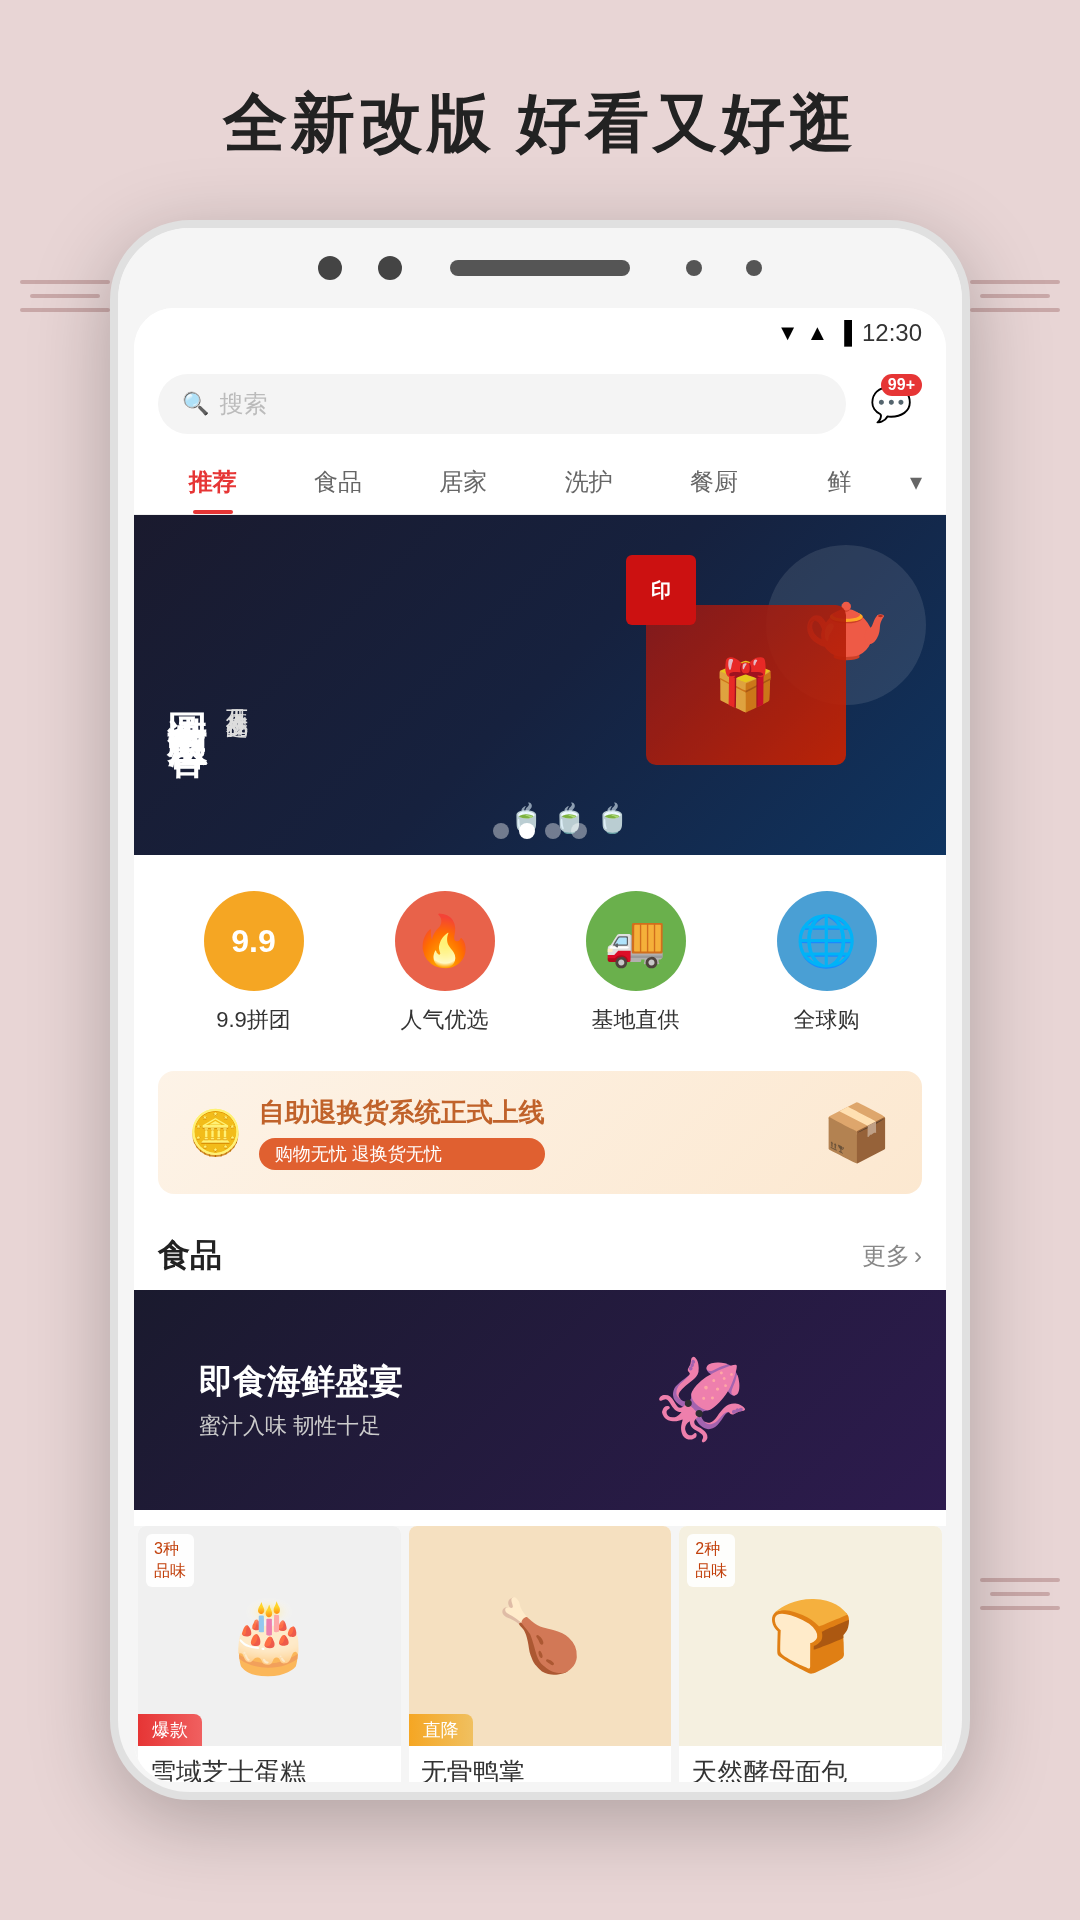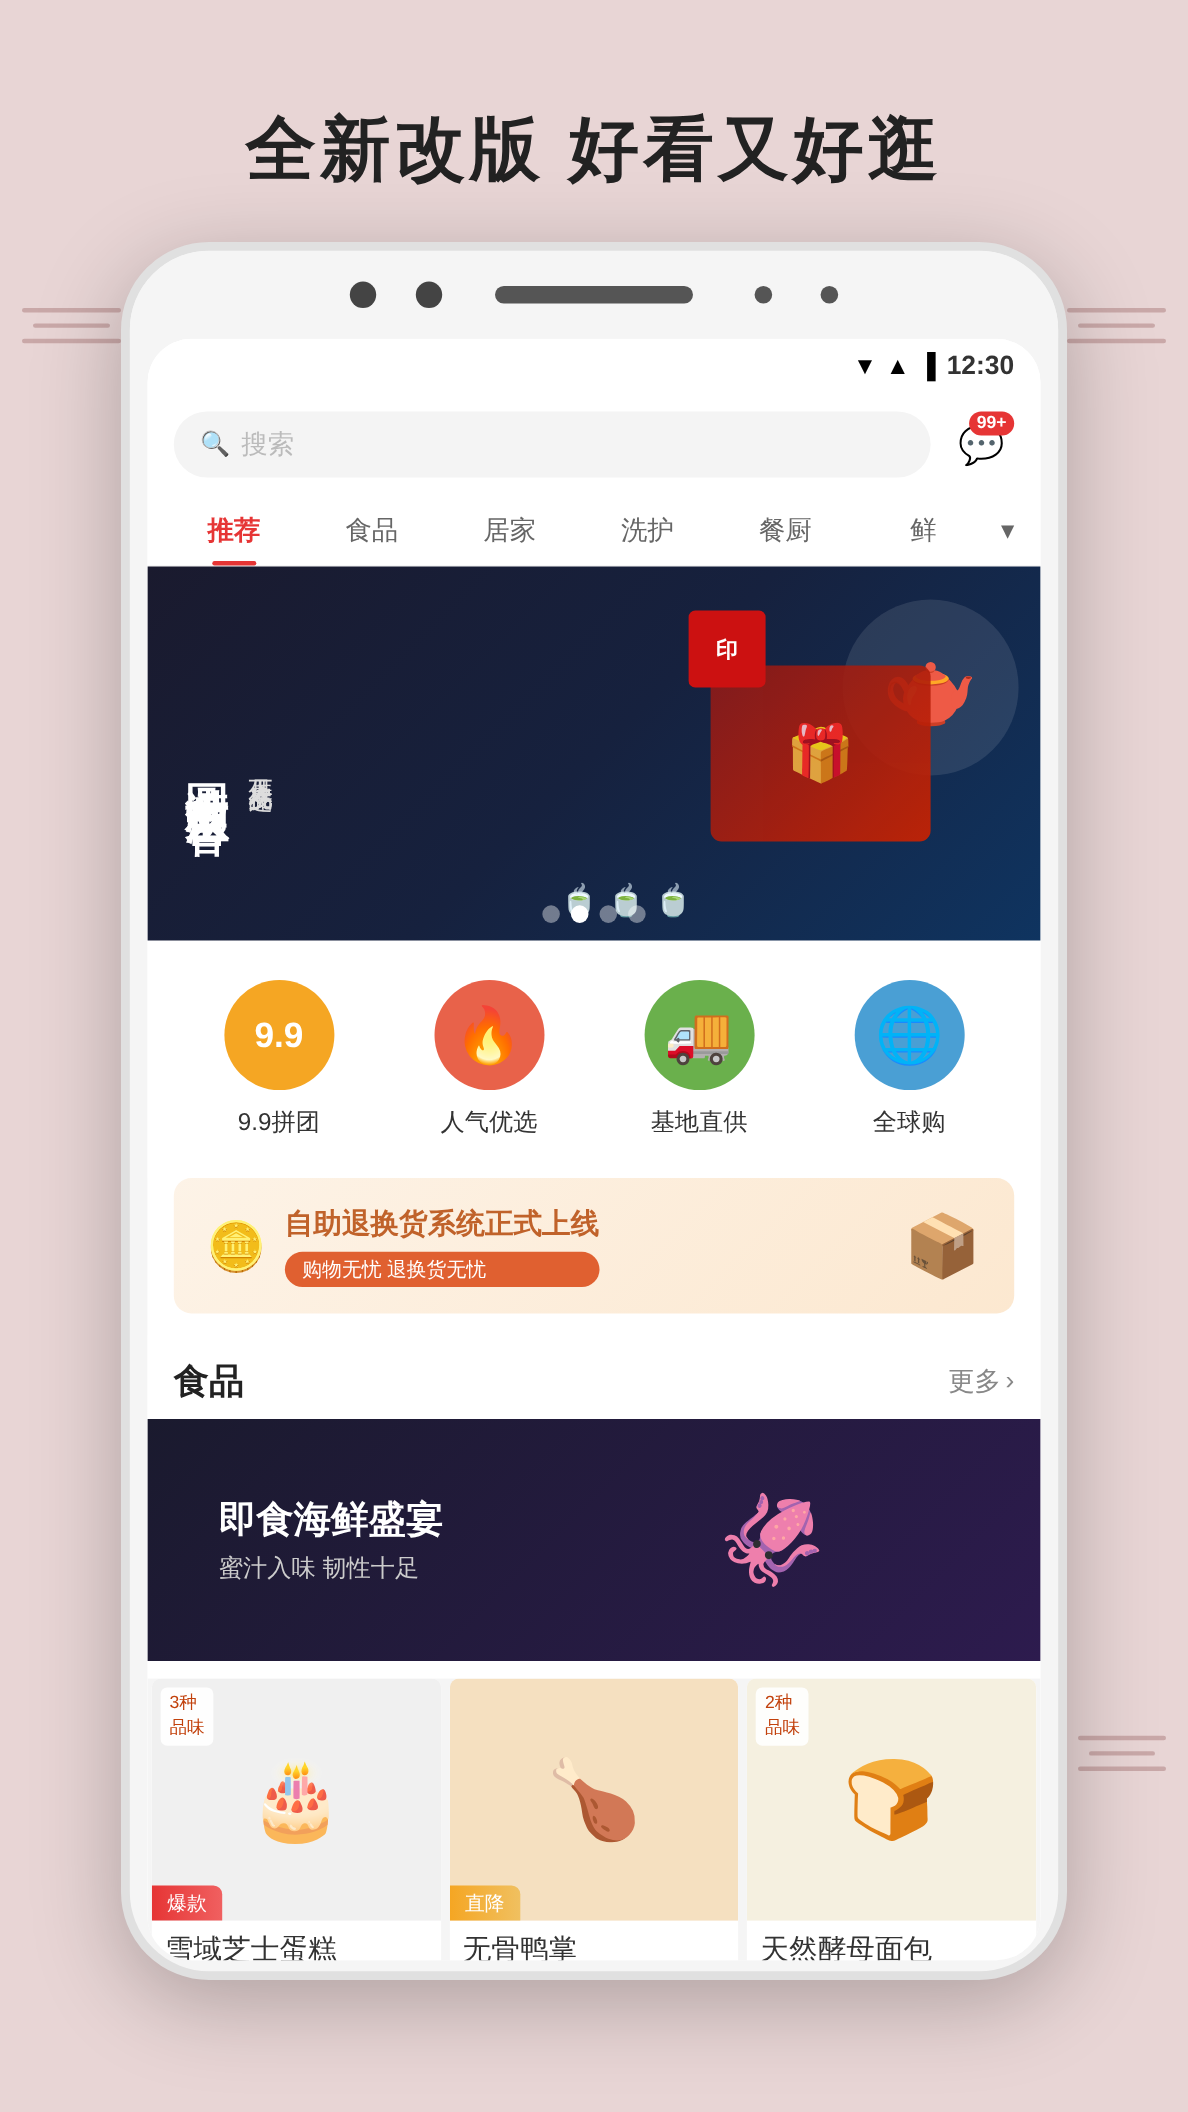--- a/index.html
+++ b/index.html
@@ -7,21 +7,21 @@
       width: 1080px;
       height: 1920px;
       background: #e8d5d5;
       font-family: 'PingFang SC', 'Microsoft YaHei', sans-serif;
       overflow: hidden;
       position: relative;
     }
 
     .page-title {
       position: absolute;
-      top: 92px;
+      top: 80px;
       width: 100%;
       text-align: center;
       font-size: 64px;
       font-weight: 700;
       color: #222;
       letter-spacing: 4px;
     }
 
     
     .phone-mockup {
@@ -81,21 +81,21 @@
 
     .status-icons {
       display: flex;
       align-items: center;
       gap: 8px;
     }
 
     .wifi-icon { font-size: 22px; }
     .signal-icon { font-size: 22px; }
     .battery-icon { font-size: 22px; }
-    .time { font-size: 24px; font-weight: 700; color: #333; }
+    .time { font-size: 24px; font-weight: 400; color: #333; }
 
     
     .search-bar {
       background: #fff;
       padding: 16px 24px;
       display: flex;
       align-items: center;
       gap: 16px;
     }
 

